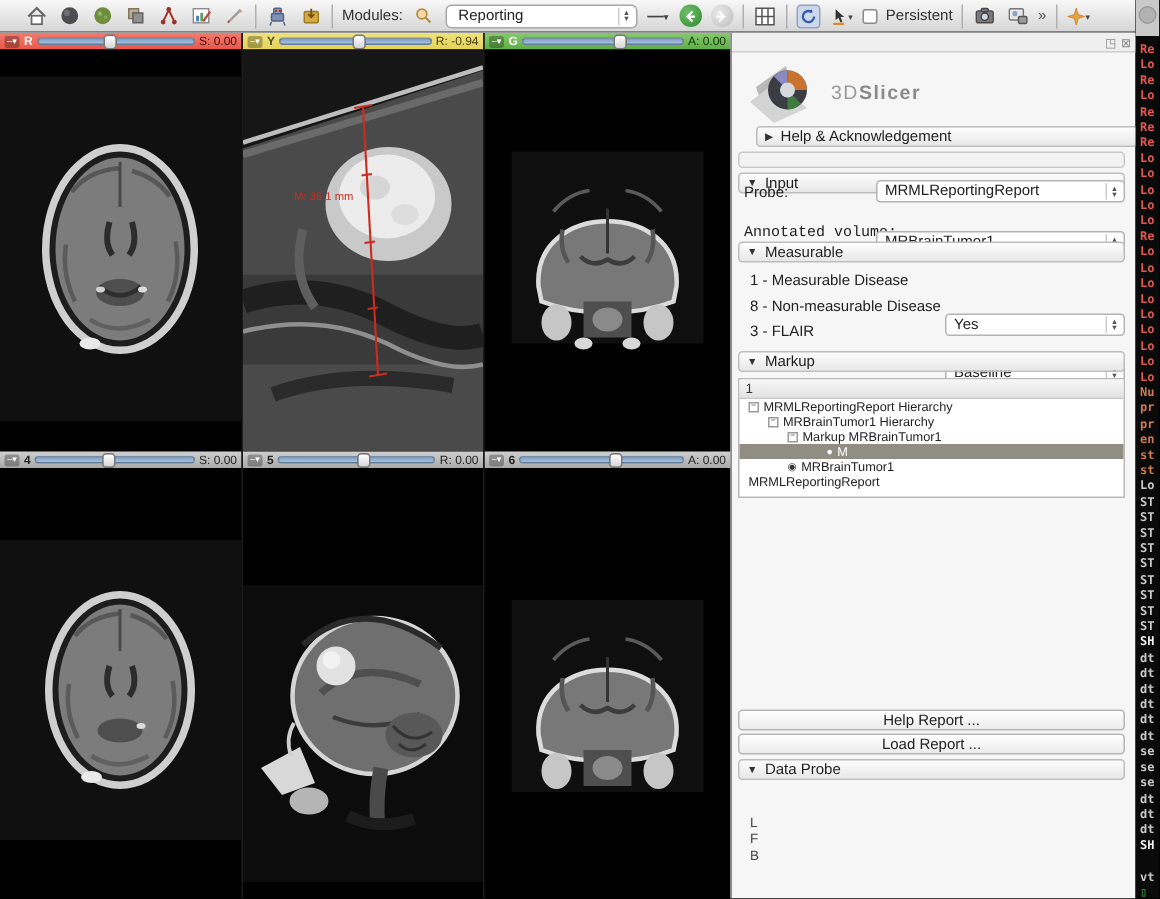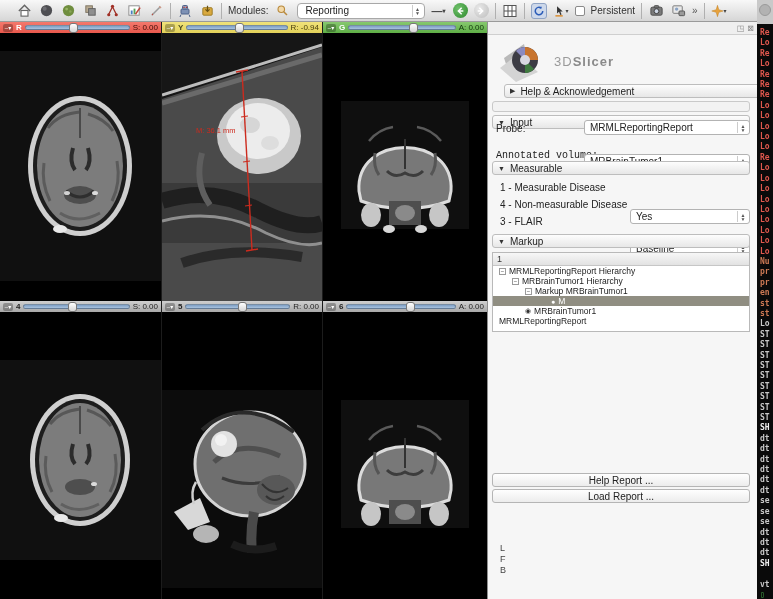--- a/index.html
+++ b/index.html
@@ -459,21 +459,21 @@
       <span>Measurable</span>
     </div>
     <span class="frow-label" style="left:12px;top:160px;">1 - Measurable Disease</span>
     <div class="combo panel-abs" style="left:142px;top:157px;width:120px;">
       <span>Yes</span>
       <span class="stepper">
           <span>▲</span>
           <span>▼</span>
         </span>
     </div>
-    <span class="frow-label" style="left:12px;top:177px;">4 - Non-measurable Disease</span>
+    <span class="frow-label" style="left:12px;top:177px;">8 - Non-measurable Disease</span>
     <div class="combo panel-abs" style="left:142px;top:174px;width:120px;">
       <span>Baseline</span>
       <span class="stepper">
           <span>▲</span>
           <span>▼</span>
         </span>
     </div>
     <span class="frow-label" style="left:12px;top:194px;">3 - FLAIR</span>
     <div class="combo panel-abs" style="left:142px;top:191px;width:120px;">
       <span>Not Present</span>
@@ -516,20 +516,24 @@
       </div>
     </div>
 
     <div class="pbtn" style="left:4px;top:451px;width:258px;">
       <span>Help Report ...</span>
     </div>
     <div class="pbtn" style="left:4px;top:467px;width:258px;">
       <span>Load Report ...</span>
     </div>
 
+    <div class="sechdr panel-abs" style="left:4px;top:484px;width:258px;">
+      <span class="tri">▼</span>
+      <span>Data Probe</span>
+    </div>
     <span class="dp-line" style="left:12px;top:521px;">L</span>
     <span class="dp-line" style="left:12px;top:532px;">F</span>
     <span class="dp-line" style="left:12px;top:543px;">B</span>
   </div>
 
   <div id="terminal">
     <div id="terminal-top">
       <span class="knob"></span>
     </div>
     <div id="terminal-lines">

